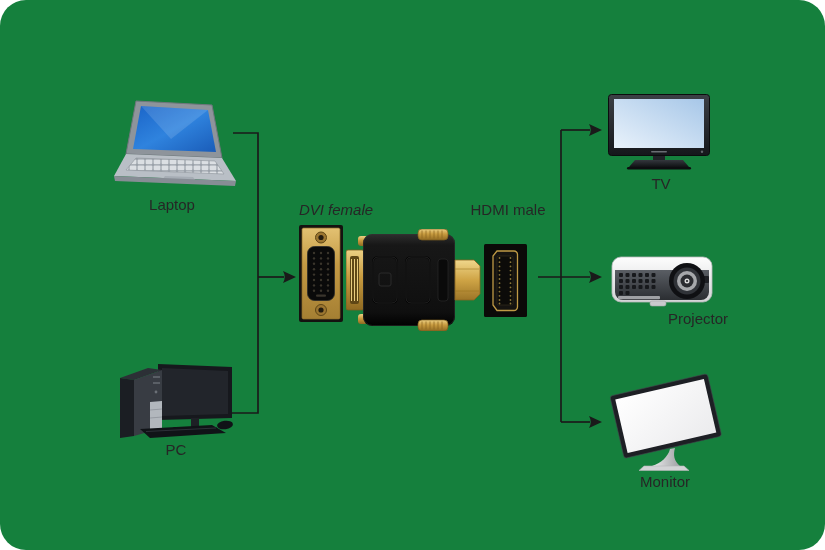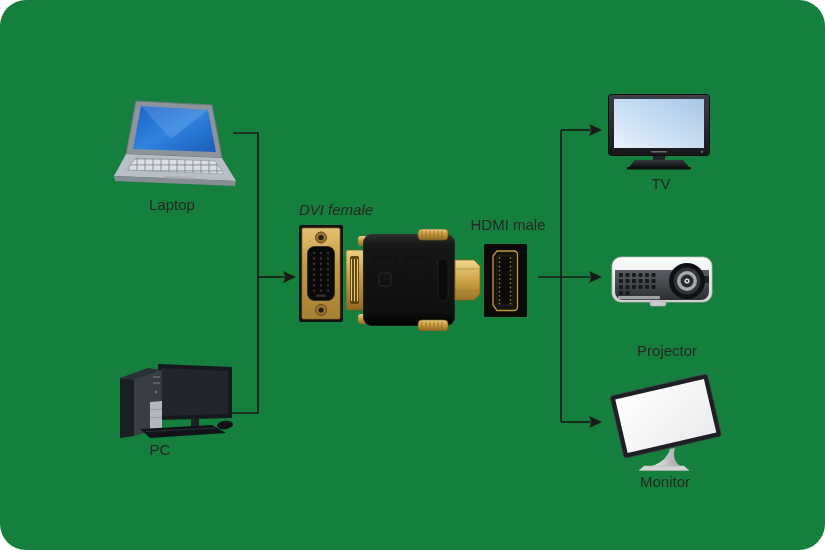--- a/index.html
+++ b/index.html
@@ -85,21 +85,21 @@
       <rect x="41" y="16" width="7" height="2" fill="#5a5f66"></rect>
       <rect x="41" y="22" width="7" height="2" fill="#5a5f66"></rect>
       <circle cx="44" cy="32" r="1.4" fill="#6b7077"></circle>
 
       <polygon points="28,69 100,65 114,73 38,78" fill="#101317"></polygon>
       <line x1="34" y1="71.5" x2="104" y2="68" stroke="#2d3138" stroke-width="1"></line>
 
       <ellipse cx="113" cy="65" rx="8" ry="4.2" fill="#101317" transform="rotate(-8 113 65)"></ellipse>
     </svg>
   </div>
-  <div class="label" style="left:160px;top:441px;">PC</div>
+  <div class="label" style="left:176px;top:441px;">PC</div>
 
   <div class="img" style="left:299px;top:225px;">
     <svg width="44" height="97" viewBox="0 0 44 97">
       <defs>
         <linearGradient id="dviGold" x1="0" y1="0" x2="0" y2="1">
           <stop offset="0" stop-color="#e3c172"></stop>
             <stop offset="0.4" stop-color="#c49a44"></stop>
             <stop offset="1" stop-color="#a57f33"></stop>
         </linearGradient>
       </defs>
@@ -235,21 +235,21 @@
           <circle cx="26.5" cy="35" r="0.9"></circle>
           <circle cx="26.5" cy="39.2" r="0.9"></circle>
           <circle cx="26.5" cy="43.4" r="0.9"></circle>
         <circle cx="26.5" cy="47.6" r="0.9"></circle>
           <circle cx="26.5" cy="51.8" r="0.9"></circle>
           <circle cx="26.5" cy="56" r="0.9"></circle>
           <circle cx="26.5" cy="59.5" r="0.9"></circle>
       </g>
     </svg>
   </div>
-  <div class="label" style="left:508px;top:201px;margin-top:15px;">HDMI male</div>
+  <div class="label" style="left:508px;top:201px;">HDMI male</div>
 
   <div class="img" style="left:607px;top:93px;">
     <svg width="105" height="82" viewBox="0 0 105 82">
       <defs>
         <linearGradient id="tvScr" x1="1" y1="0" x2="0" y2="1">
           <stop offset="0" stop-color="#a7c7e8"></stop>
             <stop offset="1" stop-color="#e9f2fb"></stop>
         </linearGradient>
         <linearGradient id="tvBez" x1="0" y1="0" x2="0" y2="1">
           <stop offset="0" stop-color="#3c4046"></stop>
@@ -311,21 +311,21 @@
       <rect x="93" y="26" width="6" height="7" rx="1" fill="#1d1f23"></rect>
       <circle cx="77" cy="31" r="18" fill="#0f1013"></circle>
       <circle cx="77" cy="31" r="13.5" fill="#303338"></circle>
       <circle cx="77" cy="31" r="10" fill="#a6a8ab"></circle>
       <circle cx="77" cy="31" r="6.5" fill="#2a2c30"></circle>
       <circle cx="77" cy="31" r="2.5" fill="#dcdcdc"></circle>
       <circle cx="77" cy="31" r="1.1" fill="#222428"></circle>
       <rect x="40" y="51" width="16" height="5" rx="2" fill="#c9cacd" stroke="#a9aaac" stroke-width="0.6"></rect>
     </svg>
   </div>
-  <div class="label" style="left:667px;top:310px;margin-top:32px;">Projector</div>
+  <div class="label" style="left:698px;top:310px;">Projector</div>
 
   <div class="img" style="left:606px;top:372px;">
     <svg width="118" height="103" viewBox="0 0 118 103">
       <defs>
         <linearGradient id="monScr" x1="0" y1="0" x2="1" y2="1">
           <stop offset="0" stop-color="#ffffff"></stop>
             <stop offset="1" stop-color="#ebebed"></stop>
         </linearGradient>
         <linearGradient id="monStand" x1="0" y1="0" x2="1" y2="0">
           <stop offset="0" stop-color="#ececed"></stop>

